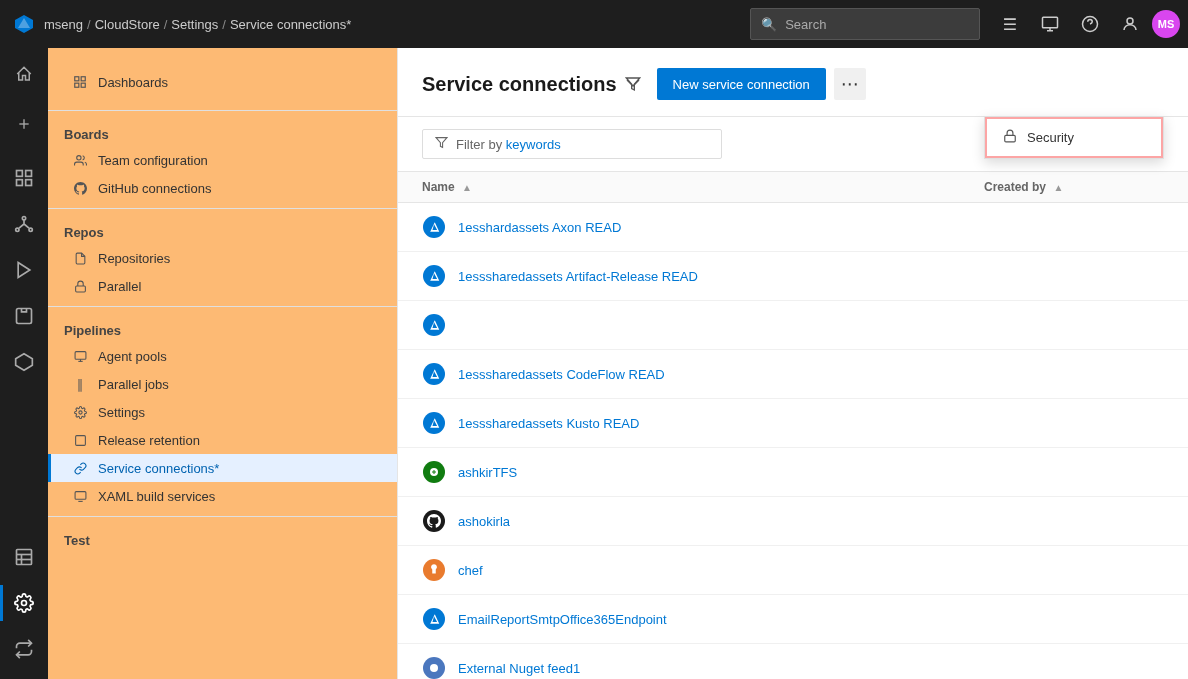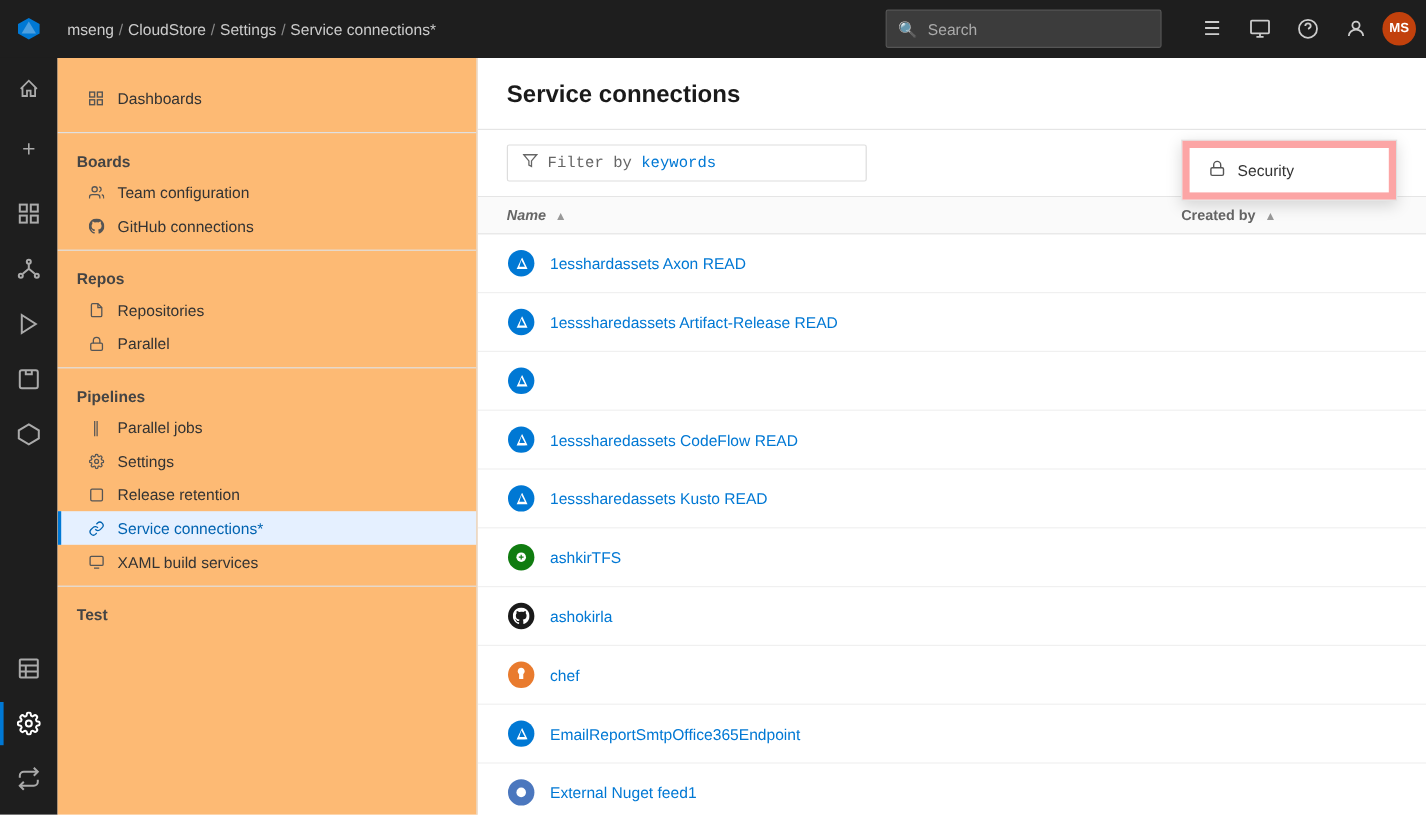--- a/index.html
+++ b/index.html
@@ -2,39 +2,39 @@
 <html><head>
   <meta charset="utf-8">
   <style>
     * { box-sizing: border-box; margin: 0; padding: 0; }
     body { font-family: -apple-system, BlinkMacSystemFont, 'Segoe UI', sans-serif; font-size: 13px; background: #fff; display: flex; height: 679px; overflow: hidden; }
 
     
     .topbar {
       position: fixed; top: 0; left: 0; right: 0; height: 48px;
       background: #1e1e1e; display: flex; align-items: center;
-      z-index: 100; padding: 0 8px; gap: 16px;
+      z-index: 100; padding: 0 8px; gap: 4px;
     }
     .topbar-logo { width: 32px; height: 48px; display: flex; align-items: center; justify-content: center; }
     .topbar-logo svg { width: 20px; height: 20px; }
     .topbar-breadcrumb { display: flex; align-items: center; gap: 4px; color: #cccccc; font-size: 13px; flex: 1; }
     .topbar-breadcrumb a { color: #cccccc; text-decoration: none; }
     .breadcrumb-sep { color: #888; }
     .topbar-search {
       background: #3c3c3c; border: 1px solid #555; border-radius: 2px;
       display: flex; align-items: center; padding: 0 10px; gap: 8px;
       width: 230px; height: 32px; color: #aaa; cursor: text;
     }
     .topbar-search span { font-size: 13px; }
     .topbar-actions { display: flex; align-items: center; gap: 4px; margin-left: 8px; }
     .topbar-icon-btn {
       width: 36px; height: 36px; display: flex; align-items: center; justify-content: center;
       color: #ccc; border-radius: 2px; cursor: pointer; font-size: 16px;
     }
-    .avatar { width: 28px; height: 28px; border-radius: 50%; background: #c2410c; display: flex; align-items: center; justify-content: center; color: #fff; font-size: 11px; font-weight: 600; cursor: pointer; }
+    .avatar { width: 28px; height: 28px; border-radius: 50%; background: #d946ef; display: flex; align-items: center; justify-content: center; color: #fff; font-size: 11px; font-weight: 600; cursor: pointer; }
 
     
     .layout { display: flex; width: 100%; margin-top: 48px; height: calc(679px - 48px); }
 
     
     .icon-rail {
       width: 48px; min-width: 48px; background: #1e1e1e;
       display: flex; flex-direction: column; align-items: center;
       padding-top: 4px; gap: 2px; overflow: hidden;
     }
@@ -122,45 +122,45 @@
       position: absolute; top: 68px; right: 24px;
       background: #fff; border: 1px solid #e0e0e0;
       box-shadow: 0 4px 12px rgba(0,0,0,0.15);
       z-index: 50; min-width: 180px;
     }
     .dropdown-item {
       display: flex; align-items: center; gap: 10px;
       padding: 10px 16px; cursor: pointer; font-size: 13px; color: #333;
     }
     .dropdown-item.highlighted {
-      border: 6px solid #fca5a5;
+      border: 2px solid #fca5a5;
     }
     .dropdown-lock-icon { font-size: 14px; color: #555; }
 
     
     .filter-bar {
       padding: 12px 24px; border-bottom: 1px solid #e5e5e5;
       display: flex; align-items: center;
     }
     .filter-input-wrap {
       display: flex; align-items: center; gap: 8px;
       border: 1px solid #ddd; border-radius: 2px; padding: 6px 12px;
-      min-width: 300px; color: #666; cursor: text; font-family: Liberation Mono, monospace;
+      min-width: 300px; color: #666; cursor: text;
     }
     .filter-icon { font-size: 13px; color: #666; }
     .filter-placeholder { font-size: 13px; color: #666; }
     .filter-by { color: #0078d4; }
 
     
     .table-header {
       display: flex; align-items: center;
       padding: 8px 24px; border-bottom: 1px solid #e5e5e5;
       background: #fafafa;
     }
-    .col-name { flex: 1; font-size: 12px; color: #666; font-weight: 600; font-style: italic; }
+    .col-name { flex: 1; font-size: 12px; color: #666; font-weight: 600; }
     .col-created { width: 180px; font-size: 12px; color: #666; font-weight: 600; }
     .col-sort { font-size: 10px; color: #999; margin-left: 4px; }
 
     
     .conn-list { }
     .conn-item {
       display: flex; align-items: center; gap: 12px;
       padding: 12px 24px; border-bottom: 1px solid #f0f0f0;
       cursor: pointer;
     }
@@ -362,20 +362,30 @@
           <rect x="3" y="11" width="18" height="11" rx="2" ry="2"></rect>
           <path d="M7 11V7a5 5 0 0 1 10 0v4"></path>
         </svg>
       </span>
       <span>Parallel</span>
     </div>
     <div class="sidebar-divider"></div>
 
     <div class="sidebar-section-title">Pipelines</div>
     <div class="sidebar-item">
+      <span class="sidebar-icon">
+        <svg width="13" height="13" viewBox="0 0 24 24" fill="none" stroke="#555" stroke-width="2">
+          <rect x="2" y="3" width="20" height="14" rx="2"></rect>
+          <line x1="8" y1="21" x2="16" y2="21"></line>
+          <line x1="12" y1="17" x2="12" y2="21"></line>
+        </svg>
+      </span>
+      <span>Agent pools</span>
+    </div>
+    <div class="sidebar-item">
       <span class="sidebar-icon" style="font-size:13px; color:#555;">∥</span>
       <span>Parallel jobs</span>
     </div>
     <div class="sidebar-item">
       <span class="sidebar-icon">
         <svg width="13" height="13" viewBox="0 0 24 24" fill="none" stroke="#555" stroke-width="2">
           <circle cx="12" cy="12" r="3"></circle>
           <path d="M19.4 15a1.65 1.65 0 0 0 .33 1.82l.06.06a2 2 0 0 1-2.83 2.83l-.06-.06a1.65 1.65 0 0 0-1.82-.33 1.65 1.65 0 0 0-1 1.51V21a2 2 0 0 1-4 0v-.09A1.65 1.65 0 0 0 9 19.4a1.65 1.65 0 0 0-1.82.33l-.06.06a2 2 0 0 1-2.83-2.83l.06-.06A1.65 1.65 0 0 0 4.68 15a1.65 1.65 0 0 0-1.51-1H3a2 2 0 0 1 0-4h.09A1.65 1.65 0 0 0 4.6 9a1.65 1.65 0 0 0-.33-1.82l-.06-.06a2 2 0 0 1 2.83-2.83l.06.06A1.65 1.65 0 0 0 9 4.68a1.65 1.65 0 0 0 1-1.51V3a2 2 0 0 1 4 0v.09a1.65 1.65 0 0 0 1 1.51 1.65 1.65 0 0 0 1.82-.33l.06-.06a2 2 0 0 1 2.83 2.83l-.06.06A1.65 1.65 0 0 0 19.4 9a1.65 1.65 0 0 0 1.51 1H21a2 2 0 0 1 0 4h-.09a1.65 1.65 0 0 0-1.51 1z"></path>
         </svg>
       </span>
@@ -409,20 +419,34 @@
     </div>
     <div class="sidebar-divider"></div>
 
     <div class="sidebar-section-title">Test</div>
   </div>
 
   <div class="main">
 
     <div class="main-header">
       <h1 class="main-title">Service connections</h1>
+      <div class="main-header-actions">
+        <div class="filter-icon-btn">
+          <svg width="16" height="16" viewBox="0 0 24 24" fill="#555">
+            <path d="M4 6h16M7 12h10M10 18h4"></path>
+            <path d="M3 6l9 9 9-9" fill="none" stroke="#555" stroke-width="2"></path>
+          </svg>
+
+          <svg style="position:absolute" width="16" height="16" viewBox="0 0 24 24" fill="none" stroke="#555" stroke-width="2">
+            <polygon points="22 3 2 3 10 12.46 10 19 14 21 14 12.46 22 3"></polygon>
+          </svg>
+        </div>
+        <button class="new-conn-btn">New service connection</button>
+        <button class="more-btn">⋯</button>
+      </div>
     </div>
 
     <div class="dropdown-menu">
       <div class="dropdown-item highlighted">
         <span class="dropdown-lock-icon">
           <svg width="14" height="14" viewBox="0 0 24 24" fill="none" stroke="#555" stroke-width="2">
             <rect x="3" y="11" width="18" height="11" rx="2" ry="2"></rect>
             <path d="M7 11V7a5 5 0 0 1 10 0v4"></path>
           </svg>
         </span>

